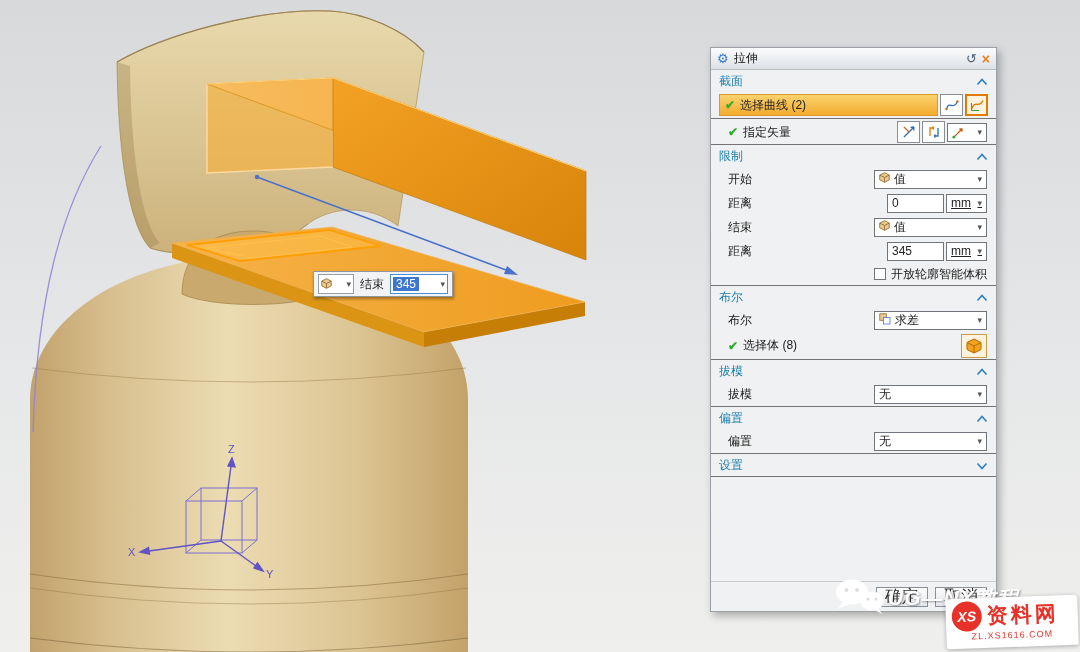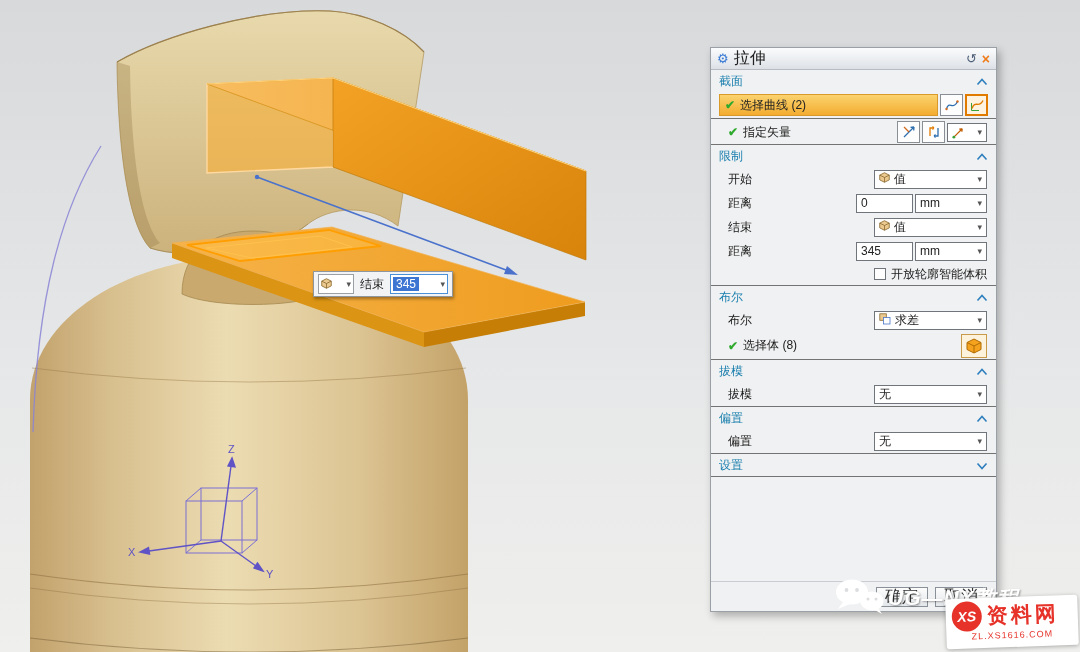--- a/index.html
+++ b/index.html
@@ -21,37 +21,37 @@
   .mini-val .selval { background:#3c76d2; color:#fff; font-size:12px; padding:0 3px; }
   .darr { color:#555; font-size:9px; line-height:1; margin-left:auto; }
 
   
   .dialog { position:absolute; left:710px; top:47px; width:287px; height:565px; z-index:5;
             background:#f0f1f2; border:1px solid #9aa0a6; box-shadow:3px 4px 8px rgba(0,0,0,.28);
             font-size:12px; color:#222; display:flex; flex-direction:column; }
   .titlebar { height:22px; flex:0 0 22px; display:flex; align-items:center; gap:5px; padding:0 6px;
               background:linear-gradient(#fbfcfd,#dde1e6); border-bottom:1px solid #b7bcc2; }
   .gear { color:#3a7bd5; font-size:13px; line-height:1; }
-  .dlg-title { font-size:16px; color:#222; }
+  .dlg-title { font-size:12px; color:#222; }
   .tb-sp { flex:1; }
   .tb-ic { color:#51627a; font-size:13px; cursor:default; }
   .tb-x { color:#ef7c1a; font-weight:bold; font-size:14px; cursor:default; }
 
   .group { border-bottom:1px solid #737373; padding:1px 0 0; }
   .g-head { height:21px; display:flex; align-items:center; padding:0 8px; }
   .g-title { color:#1a7fae; }
   .chev { margin-left:auto; }
   .row { display:flex; align-items:center; height:24px; padding:0 9px 0 17px; gap:5px; }
   .row .label { color:#1a1a1a; }
   .ctrl { margin-left:auto; display:flex; align-items:center; gap:2px; }
   .check { color:#2faa2f; font-weight:bold; font-size:12px; }
 
   .dd { display:flex; align-items:center; gap:4px; height:19px; background:#fff;
         border:1px solid #70757c; padding:0 4px; }
-  .w113 { width:113px; } .w57 { width:57px; } .w52 { width:72px; }
+  .w113 { width:113px; } .w57 { width:57px; } .w52 { width:41px;text-decoration:underline; }
   .input { height:19px; background:#fff; border:1px solid #70757c; display:flex; align-items:center; padding:0 4px; }
 
   .sec-row { height:26px; padding:0 8px; gap:2px; }
   .amber { flex:1; height:22px; display:flex; align-items:center; gap:5px; padding:0 5px;
            background:linear-gradient(#fbd36f,#f3ac2f); border:1px solid #d99a2b; }
   .ibtn { width:23px; height:22px; background:#fdfdfd; border:1px solid #8a8f96;
           display:flex; align-items:center; justify-content:center; padding:0; }
   .ibtn.hl { border:2px solid #e07b00; background:#fff3df; }
 
   .cbrow { height:22px;justify-content:flex-end; }

